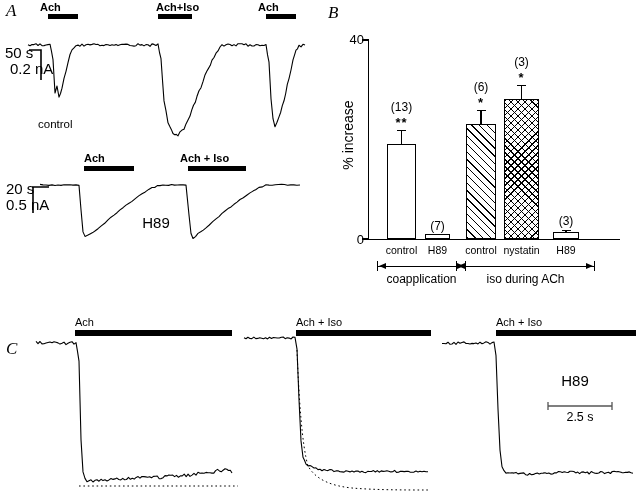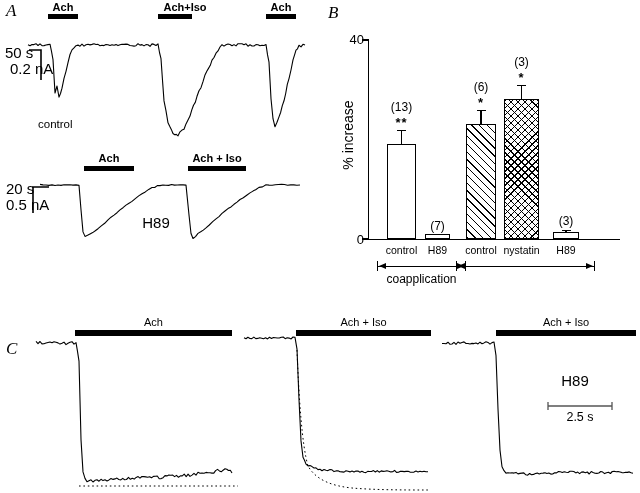--- a/index.html
+++ b/index.html
@@ -7,21 +7,21 @@
   .fig{position:relative;width:640px;height:493px;background:#fff;color:#000;
        font-family:"Liberation Sans",sans-serif;overflow:hidden}
   .panel-letter{position:absolute;font-family:"Liberation Serif",serif;font-style:italic;
        font-size:17px;line-height:1}
   svg{position:absolute;overflow:visible}
   .trace{fill:none;stroke:#000;stroke-width:1.1;stroke-linejoin:round}
   .dotted{fill:none;stroke:#000;stroke-width:1;stroke-dasharray:1.6 2.8}
   .scaleline{stroke:#000;stroke-width:1.6;fill:none}
   .scalegray{stroke:#555;stroke-width:1.3;fill:none}
   .appbar{position:absolute;height:5px;background:#000}
-  .applabel{position:absolute;font-size:11px;font-weight:bold;text-align:center;white-space:nowrap}
+  .applabel{position:absolute;font-size:11px;font-weight:bold;text-align:left;white-space:nowrap}
   .applabel.norm{font-weight:normal}
   .smalltext{position:absolute;font-size:15px;white-space:nowrap}
   .cond{position:absolute;font-size:11.5px}
   .h89big{position:absolute;font-size:15px;text-align:center}
   
   #chart{position:absolute;left:368px;top:40px;width:252px;height:200px;
          border-left:1.6px solid #000;border-bottom:1.6px solid #000}
   .bar{position:absolute;bottom:0;background:#fff;border:1.3px solid #000}
   .bar.diagonal{background-image:repeating-linear-gradient(45deg,#000 0,#000 1px,transparent 1px,transparent 5.5px)}
   .bar.crosshatch{background-image:
@@ -122,20 +122,21 @@
         <div class="arr arrR"></div>
       </div>
       <div class="glabel" style="left: 8px; width: 89px; top: 232px; text-align: center;">coapplication</div>
       <div class="bracket" style="left: 87px; top: 222px; width: 139px;">
         <div class="tick" style="left: 0px;"></div>
         <div class="tick" style="right: 0px;"></div>
         <div class="hline"></div>
         <div class="arr arrL"></div>
         <div class="arr arrR"></div>
       </div>
+      <div class="glabel" style="left: 87px; width: 139px; top: 232px;">iso during ACh</div>
     </div>
 
   <div class="panel-letter" style="left:6px;top:340px">C</div>
 
   <svg id="svgC" width="640" height="173" style="left:0;top:320px">
     <path id="trC1" class="trace" d="M36.0,21.4L38.0,23.6L40.0,21.5L42.0,23.9L44.0,23.7L46.0,23.0L48.0,22.5L50.0,22.0L52.0,22.7L54.0,21.7L56.0,22.3L58.0,22.9L60.0,24.1L62.0,23.3L64.0,22.1L66.0,24.6L68.0,23.2L70.0,22.3L72.0,21.7L74.0,24.1L76.0,22.6L77.5,31.3L79.0,41.1L81.0,119.6L83.0,151.9L85.0,158.4L87.0,161.8L89.0,160.7L91.0,159.8L93.0,162.0L95.0,160.3L97.0,159.7L99.0,161.2L101.0,159.3L103.0,160.6L105.0,159.8L107.0,160.9L109.0,159.9L111.0,158.5L113.0,159.4L115.0,158.9L116.9,158.1L118.8,159.5L120.8,159.9L122.7,158.4L124.6,159.7L126.5,159.5L128.5,157.4L130.4,159.3L132.3,158.3L134.2,159.1L136.2,157.4L138.1,156.6L140.0,158.2L141.9,156.5L143.8,156.6L145.8,156.9L147.7,157.2L149.6,156.7L151.5,157.8L153.5,156.4L155.4,156.3L157.3,156.0L159.2,158.7L161.2,158.6L163.1,157.7L165.0,155.6L166.9,155.9L168.8,155.1L170.8,155.2L172.7,155.1L174.6,156.6L176.5,155.4L178.5,157.3L180.4,155.9L182.3,155.9L184.2,154.2L186.2,156.6L188.1,154.2L190.0,156.4L192.0,155.1L194.0,153.3L196.0,155.1L198.0,152.3L200.0,153.3L202.0,153.0L204.0,153.2L206.0,152.4L208.0,152.7L210.0,152.7L211.9,153.1L213.8,153.1L215.6,150.6L217.5,149.4L219.4,150.9L221.3,151.8L223.1,150.2L225.0,148.7L226.8,149.3L228.5,150.5L230.3,150.2L232.0,153.0"></path>
     <path class="dotted" d="M79,166 H238"></path>
     <path id="trC2" class="trace" d="M244.0,17.8L246.0,18.8L247.9,17.3L249.9,18.5L251.8,18.6L253.8,17.1L255.8,18.6L257.7,18.4L259.7,17.7L261.7,18.2L263.6,18.8L265.6,17.8L267.5,18.9L269.5,17.3L271.5,18.5L273.4,17.6L275.4,17.7L277.3,18.0L279.3,18.0L281.3,17.2L283.2,17.0L285.2,18.7L287.2,17.7L289.1,18.1L291.1,18.9L293.0,17.0L295.0,17.3L297.0,29.1L299.0,79.5L301.0,120.9L303.0,137.2L304.5,140.2L306.0,144.1L308.0,145.9L310.0,145.6L312.0,146.6L314.0,148.0L316.0,147.9L318.0,149.6L320.0,149.2L322.0,150.7L324.0,149.5L326.0,150.3L328.0,150.6L330.0,149.6L332.0,149.8L334.0,151.6L336.0,150.9L338.0,150.8L340.0,151.8L342.0,151.9L344.0,152.1L346.0,150.7L348.0,151.3L350.0,151.9L352.0,151.1L354.0,152.1L356.0,151.1L358.0,151.1L360.0,152.2L361.9,151.2L363.8,152.2L365.8,152.6L367.7,151.4L369.6,151.5L371.5,151.5L373.5,150.6L375.4,152.0L377.3,150.6L379.2,152.2L381.2,150.9L383.1,151.4L385.0,151.2L386.9,150.7L388.8,151.2L390.8,151.9L392.7,151.7L394.6,150.4L396.5,152.4L398.5,152.2L400.4,151.2L402.3,151.4L404.2,151.6L406.2,151.4L408.1,151.3L410.0,152.1L412.0,152.2L414.0,152.1L416.0,151.1L418.0,152.0L420.0,151.3L422.0,151.8L424.0,151.2L426.0,151.7L428.0,151.8"></path>
     <path class="dotted" d="M297,30 C299,80 302,125 308,146 C316,160 332,166 352,168 C375,170 405,170 430,170"></path>
     <path id="trC3" class="trace" d="M442.0,23.5L444.0,23.5L446.0,23.7L448.0,22.2L450.0,24.3L452.0,24.0L454.0,22.4L456.0,24.3L458.0,22.0L460.0,23.3L462.0,22.5L464.0,21.9L466.0,23.5L468.0,23.5L470.0,24.0L472.0,23.4L474.0,23.6L476.0,22.9L478.0,23.9L480.0,22.2L482.0,23.7L484.0,22.9L486.0,21.7L488.0,22.4L490.0,24.1L492.0,22.6L494.0,22.0L496.0,35.7L498.0,89.1L500.0,130.1L502.0,146.8L504.0,150.7L506.0,153.1L508.0,152.8L510.0,153.0L512.0,152.7L514.0,153.1L516.0,152.4L518.0,153.9L520.0,153.4L521.9,153.1L523.8,152.9L525.8,154.8L527.7,155.1L529.6,153.5L531.5,154.7L533.5,154.4L535.4,153.5L537.3,153.1L539.2,153.9L541.2,153.2L543.1,153.1L545.0,152.7L546.9,153.5L548.8,153.0L550.8,154.1L552.7,154.0L554.6,152.8L556.5,152.9L558.5,151.5L560.4,151.8L562.3,152.4L564.2,151.7L566.2,152.2L568.1,152.5L570.0,151.2L571.9,151.3L573.8,151.5L575.8,152.9L577.7,152.1L579.6,153.6L581.5,152.1L583.5,151.9L585.4,152.7L587.3,152.0L589.2,154.0L591.2,151.6L593.1,152.6L595.0,153.3L596.9,153.4L598.8,153.0L600.8,151.5L602.7,152.1L604.6,153.6L606.5,152.7L608.5,152.3L610.4,153.5L612.3,151.5L614.2,151.2L616.2,151.7L618.1,151.5L620.0,152.0L621.9,152.6L623.7,152.8L625.6,152.3L627.4,152.4L629.3,151.9L631.1,152.7L633.0,153.2"></path>

